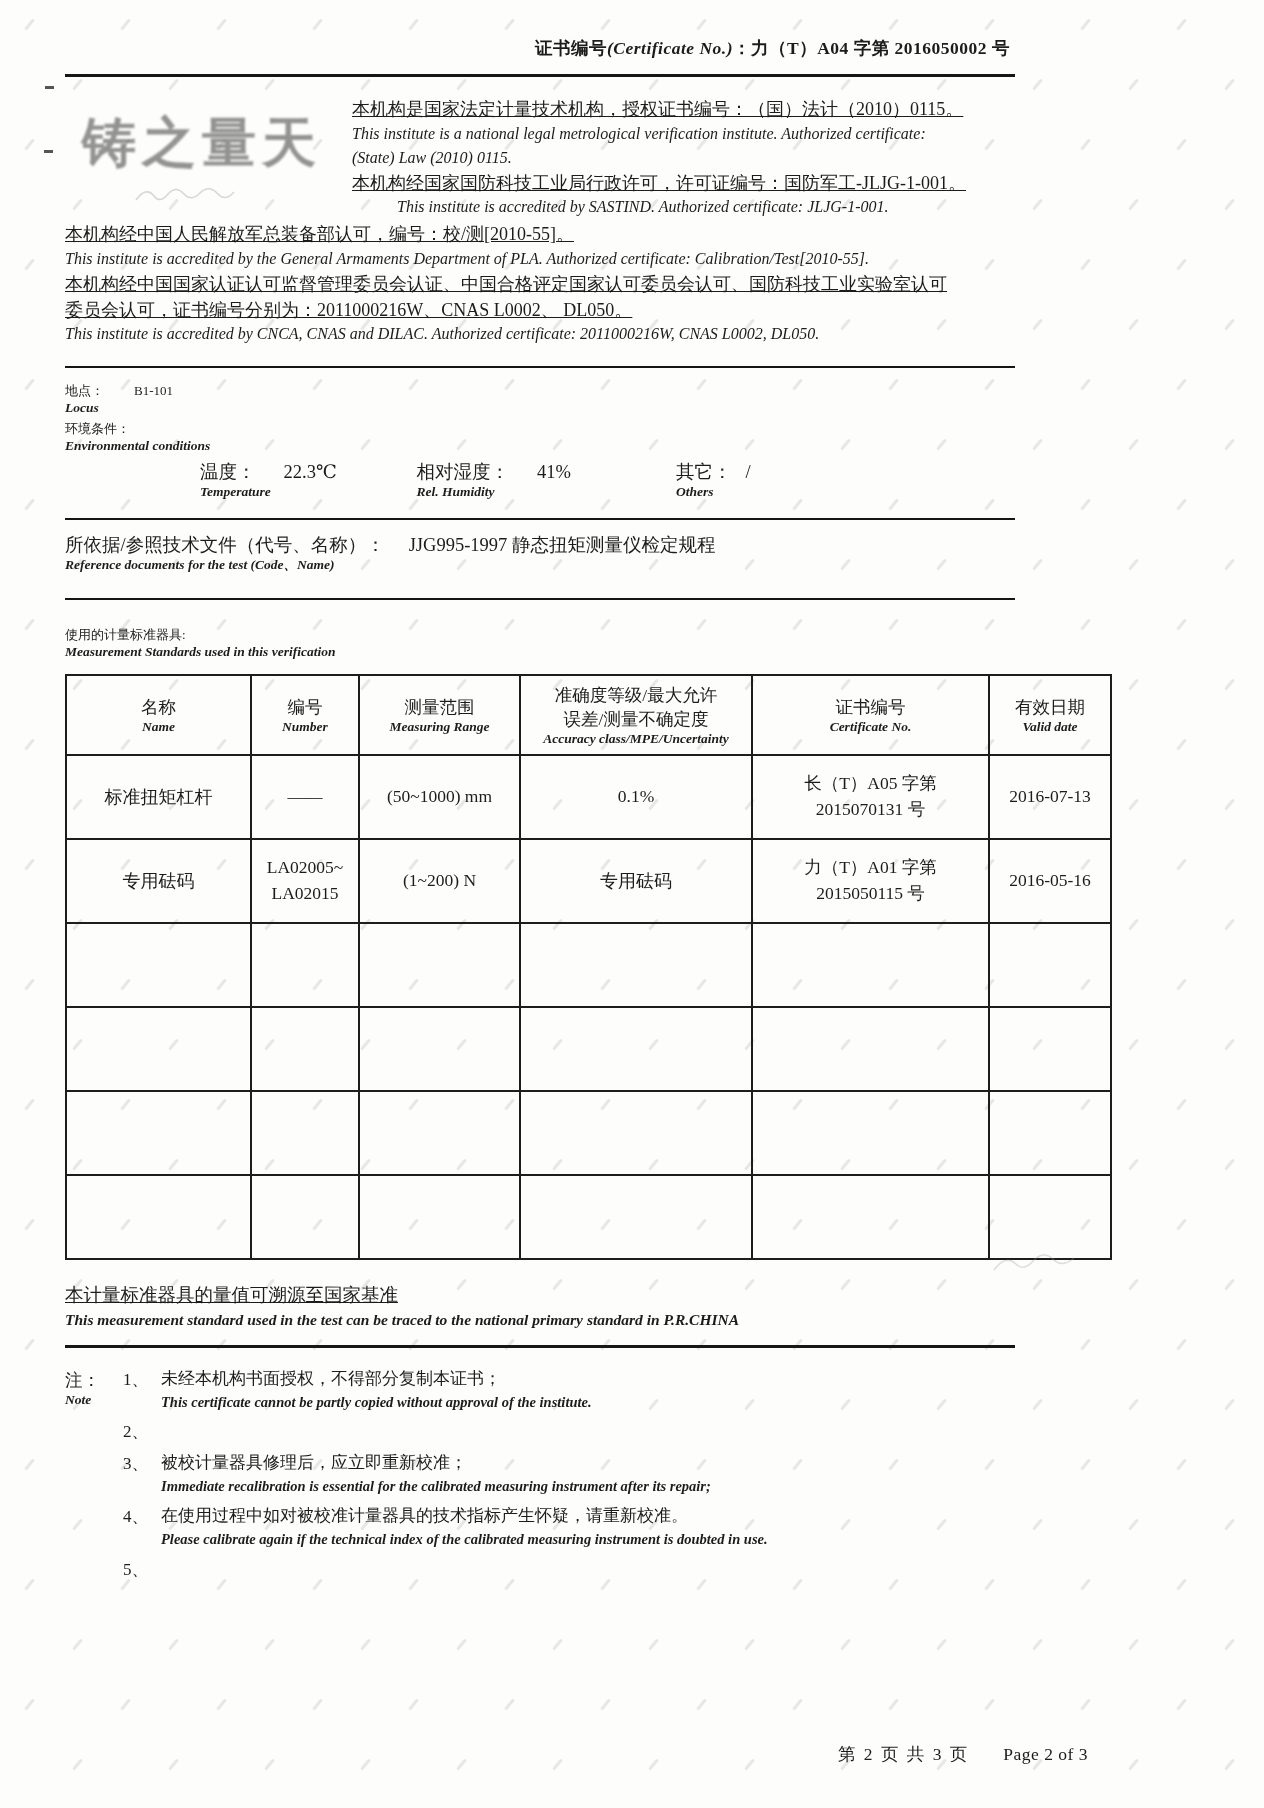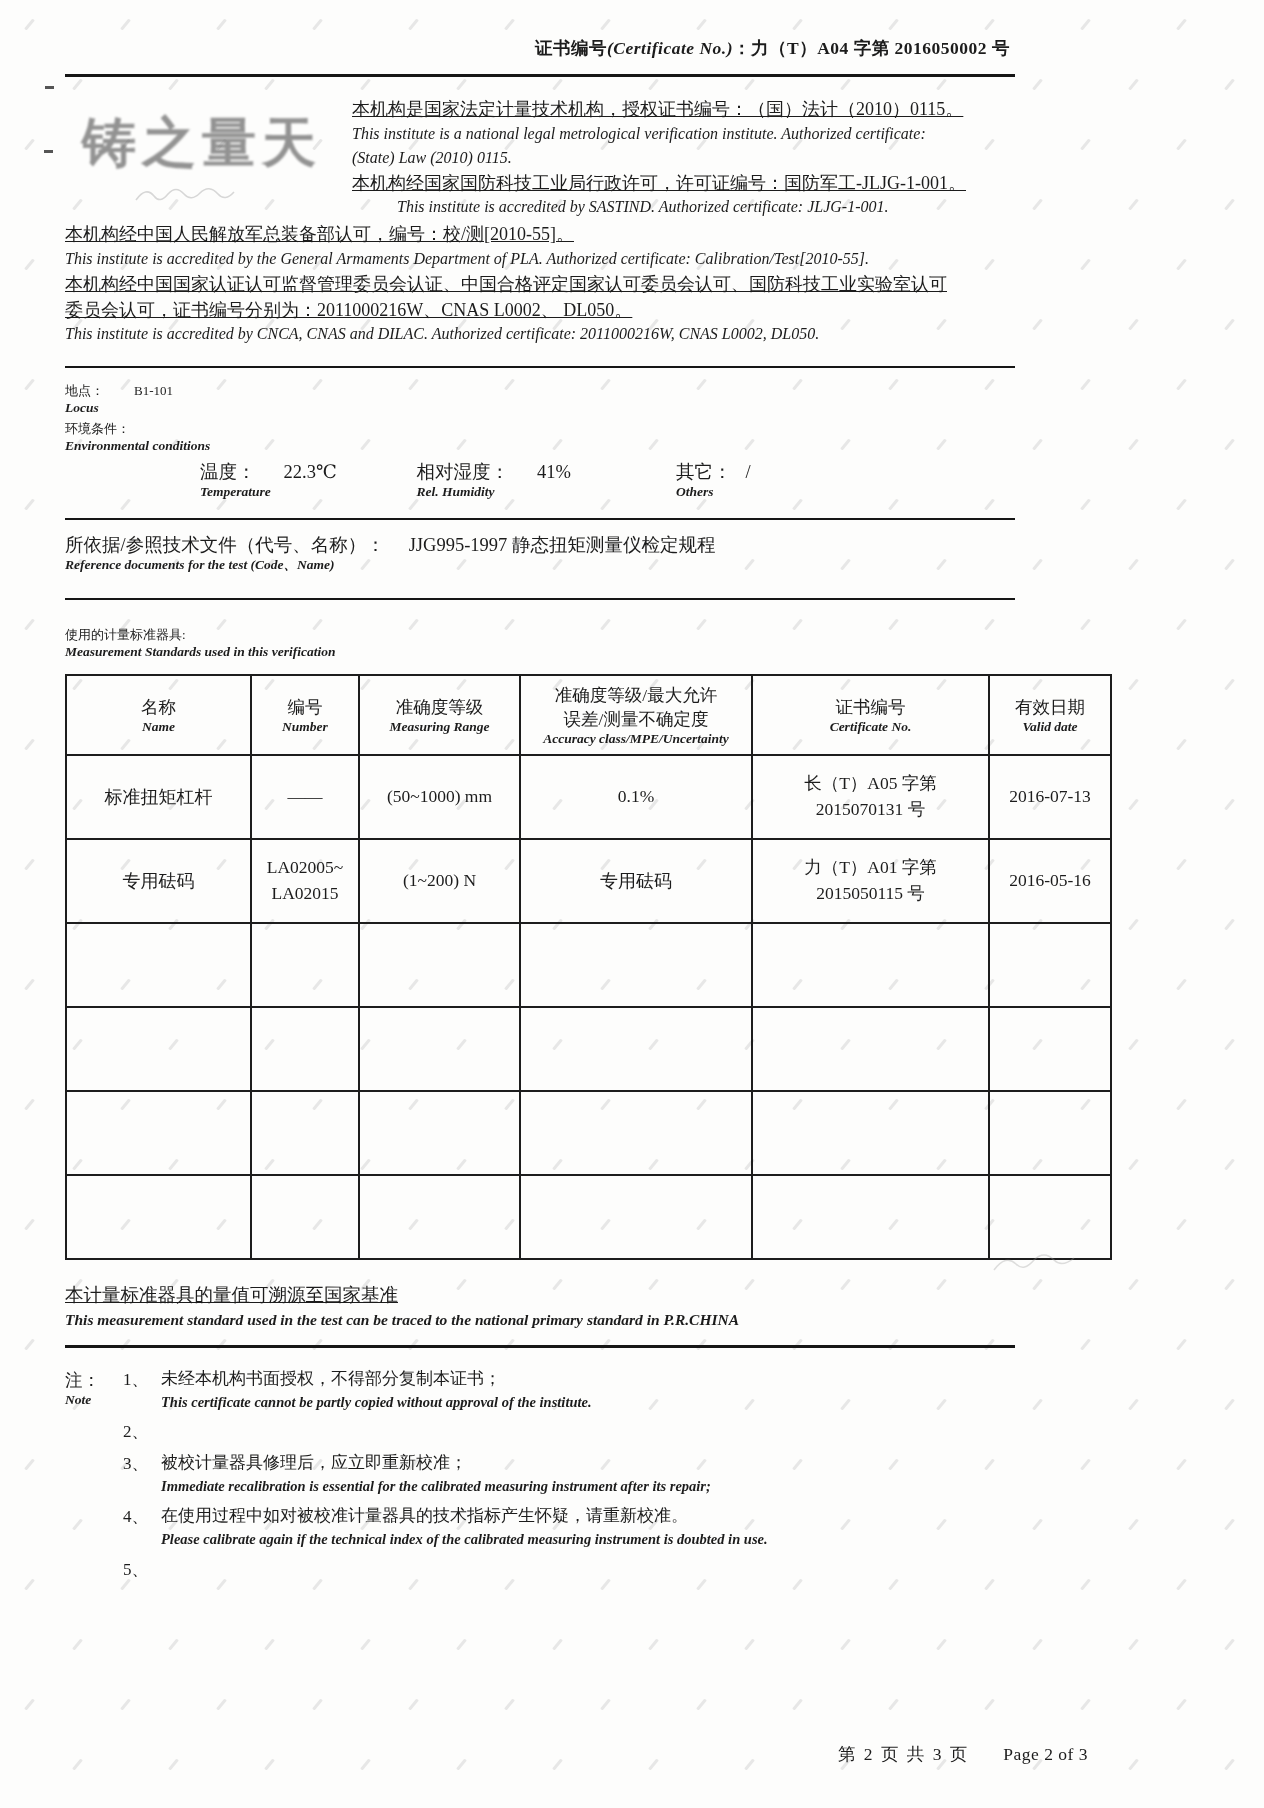--- a/index.html
+++ b/index.html
@@ -584,21 +584,21 @@
       <tr class="hd">
         <th class="c1">
           <span class="th-zh">名称</span>
           <span class="th-en">Name</span>
             </th>
         <th class="c2">
           <span class="th-zh">编号</span>
           <span class="th-en">Number</span>
             </th>
         <th class="c3">
-          <span class="th-zh">准确度等级</span>
+          <span class="th-zh">测量范围</span>
           <span class="th-en">Measuring Range</span>
             </th>
         <th class="c4">
           <span class="th-zh">准确度等级/最大允许</span>
           <span class="th-zh">误差/测量不确定度</span>
           <span class="th-en">Accuracy class/MPE/Uncertainty</span>
             </th>
         <th class="c5">
           <span class="th-zh">证书编号</span>
           <span class="th-en">Certificate No.</span>

